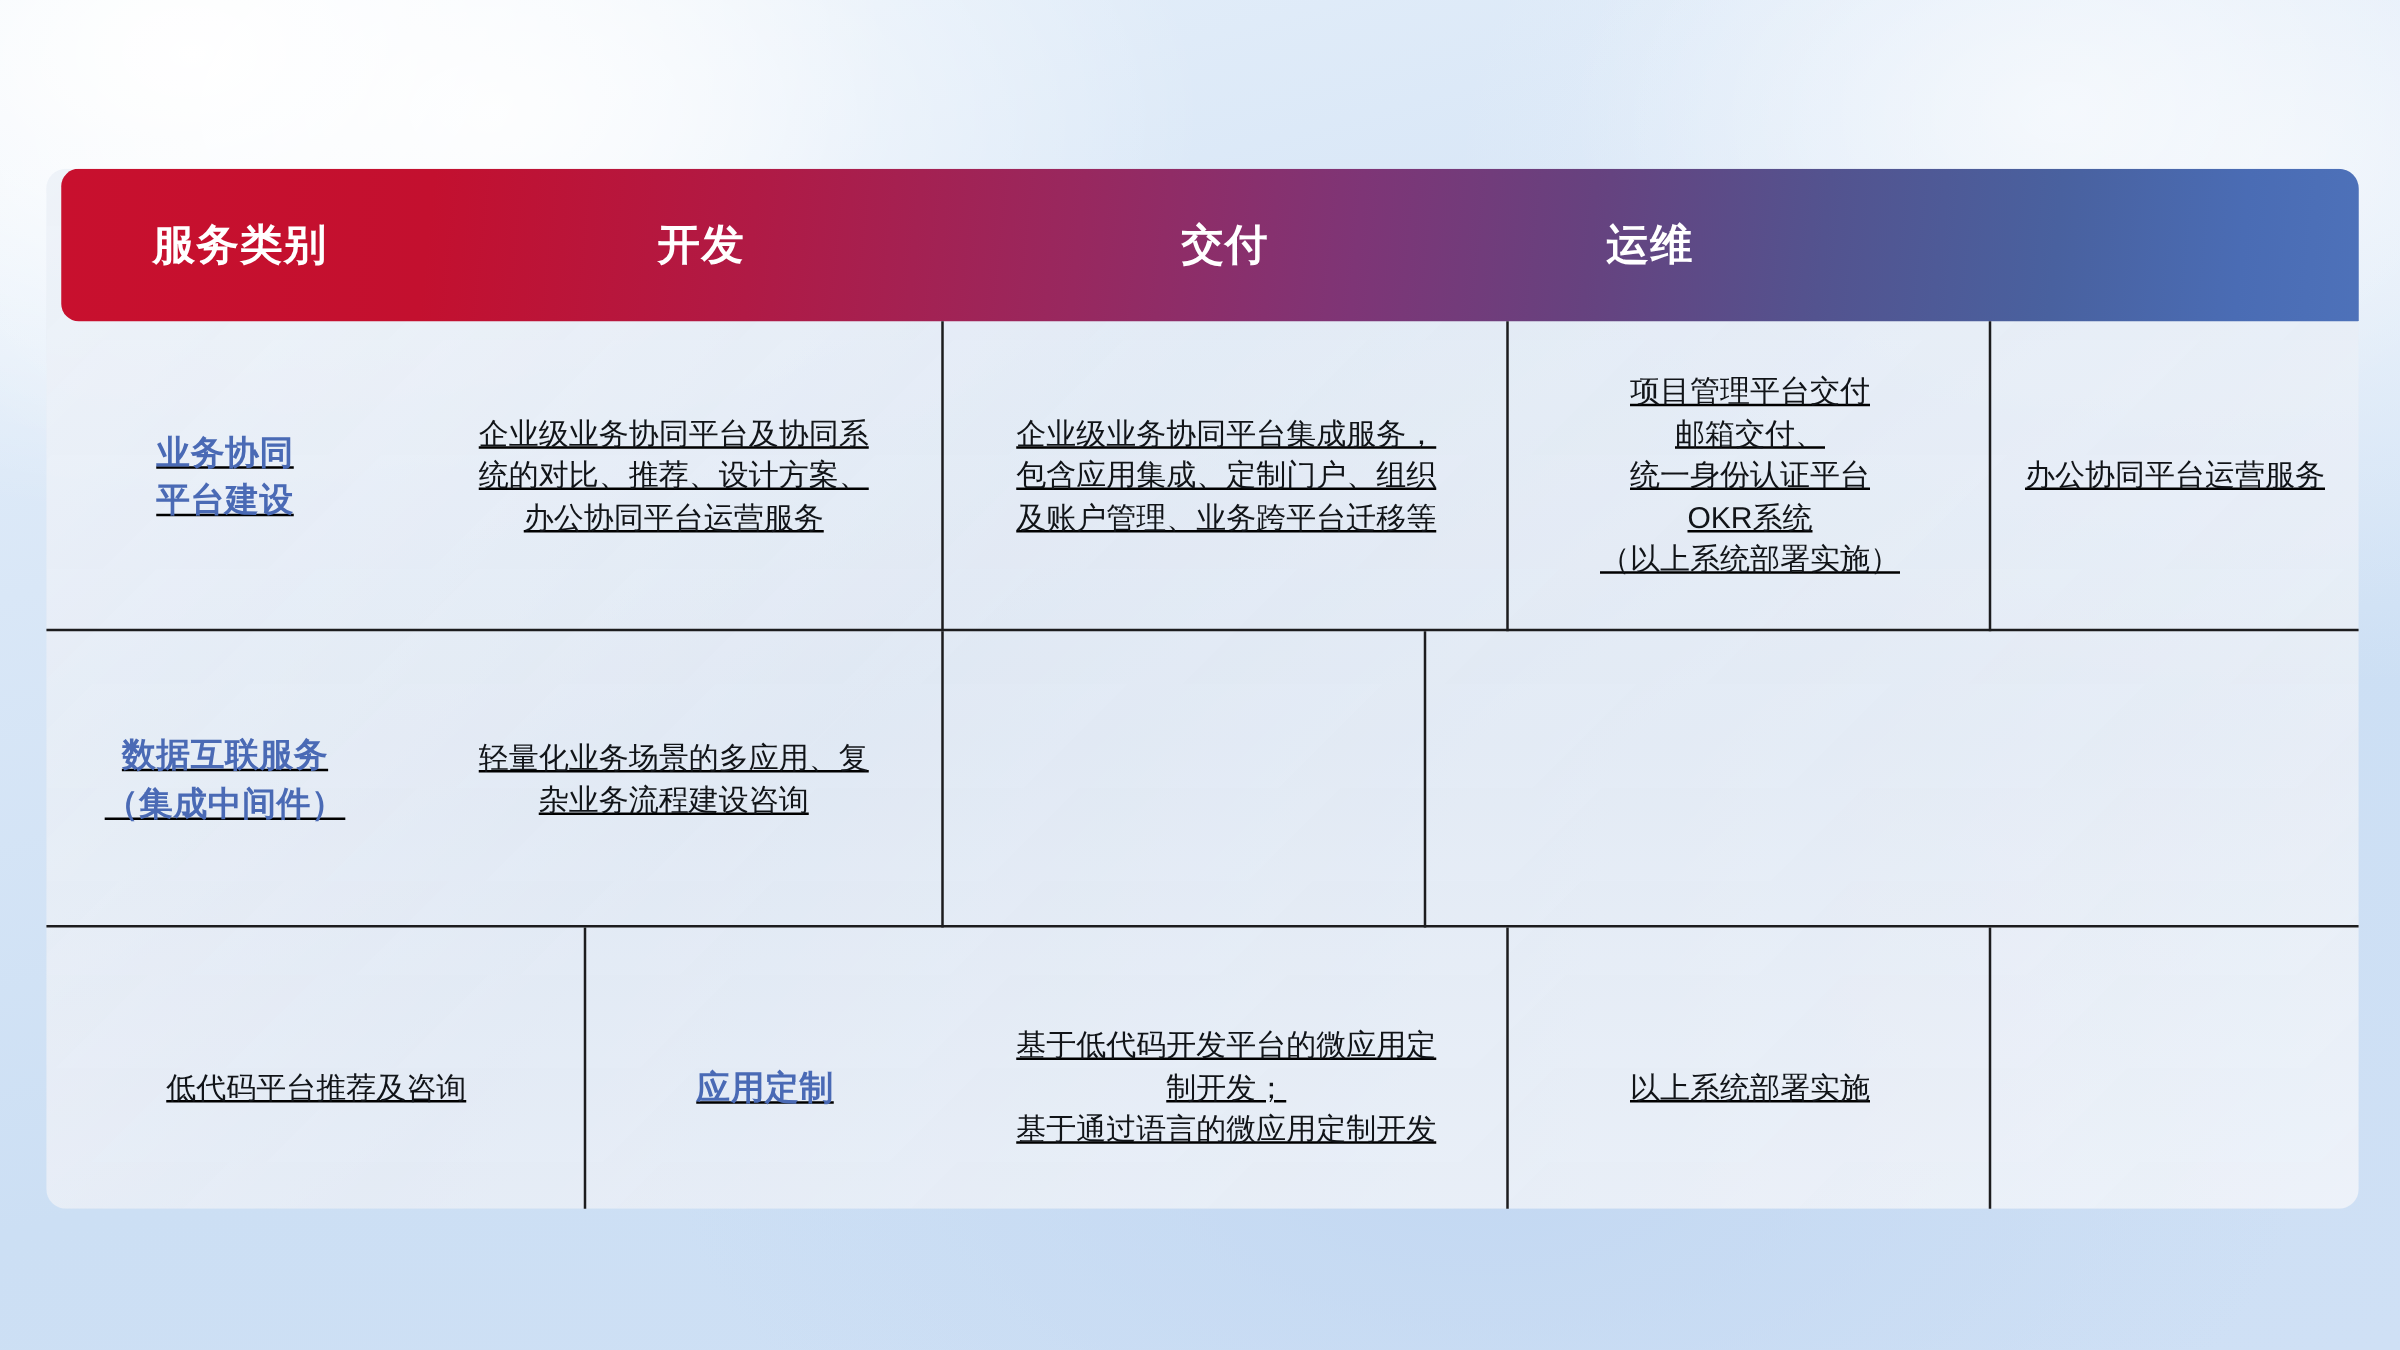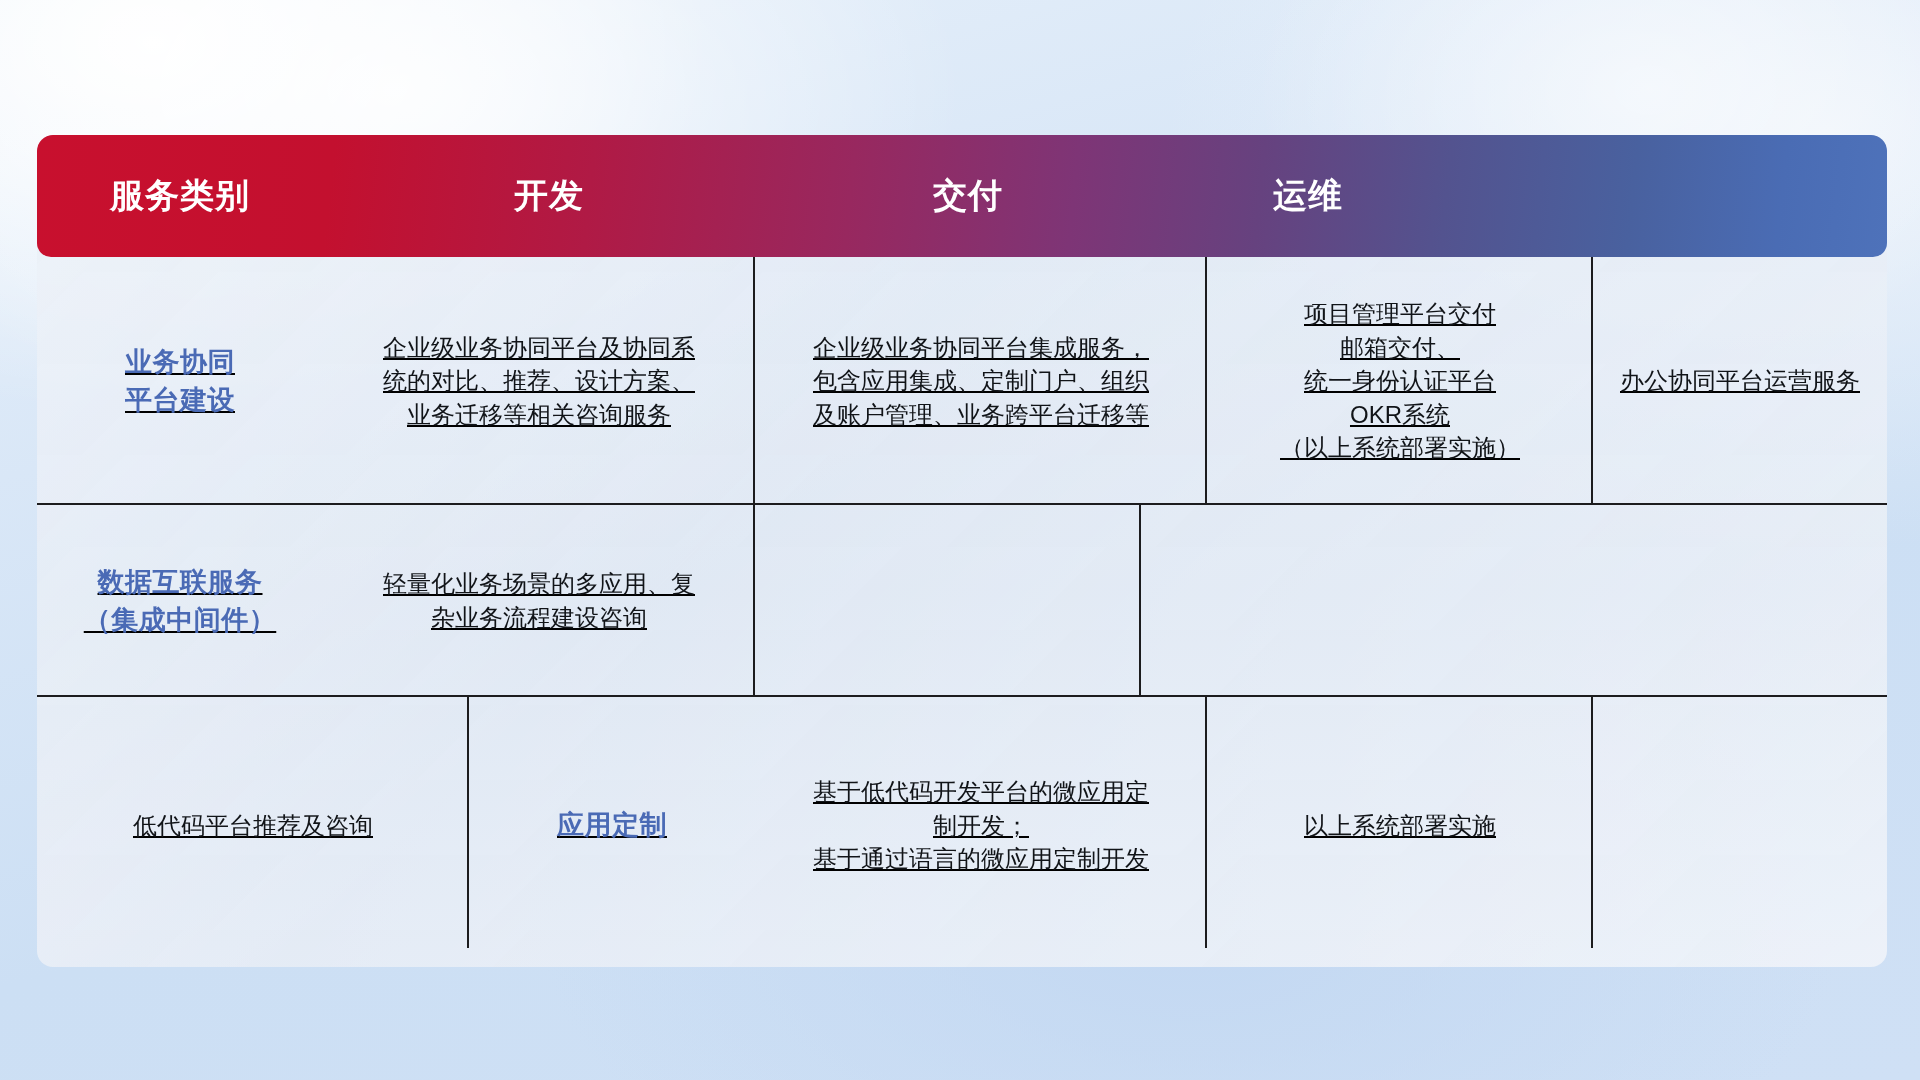--- a/index.html
+++ b/index.html
@@ -36,21 +36,21 @@
     width:1850px; height:832px;
     border-radius:16px;
     background:
       linear-gradient(135deg, rgba(255,255,255,.42) 0%, rgba(255,255,255,.18) 40%, rgba(255,255,255,.40) 100%),
       linear-gradient(180deg, rgba(222,231,243,.88) 0%, rgba(219,228,241,.86) 55%, rgba(226,233,244,.88) 100%);
     overflow:hidden;
   }
 
   
   .thead {
-    position:absolute; left:0; top:0;
+    position:absolute; left:12px; top:0;
     width:1850px; height:122px;
     border-radius:14px;
     background:linear-gradient(96deg,
         #c8102e 0%,
         #c3102f 16%,
         #b01a45 30%,
         #98285f 44%,
         #7e3576 56%,
         #66427f 66%,
         #53538f 76%,
@@ -66,21 +66,21 @@
     font-weight:bold;
     text-align:center;
     letter-spacing:1px;
     white-space:nowrap;
   }
 
   
   .tbody { position:absolute; left:0; top:122px; width:1850px; height:710px; }
   .row { display:flex; width:100%; position:relative; }
   .row-1 { height:248px; }
-  .row-2 { height:192px; }
+  .row-2 { height:237px; }
   .row-3 { height:257px; }
 
   .cell {
     display:flex;
     align-items:center;
     justify-content:center;
     padding:6px 14px;
     position:relative;
     text-decoration:underline;
   }
@@ -136,21 +136,21 @@
   <div class="tbody">
 
     <div class="row row-1">
       <div class="cell cell-label c-label">
         <span class="cell-text">业务协同
 平台建设</span>
       </div>
       <div class="cell c-consult">
         <span class="cell-text">企业级业务协同平台及协同系
 统的对比、推荐、设计方案、
-业务迁移等相关咨询服务</span>
+办公协同平台运营服务</span>
         <span class="rule-r"></span>
       </div>
       <div class="cell c-dev">
         <span class="cell-text">企业级业务协同平台集成服务，
 包含应用集成、定制门户、组织
 及账户管理、业务跨平台迁移等</span>
         <span class="rule-r"></span>
       </div>
       <div class="cell c-deliver">
         <span class="cell-text">项目管理平台交付

